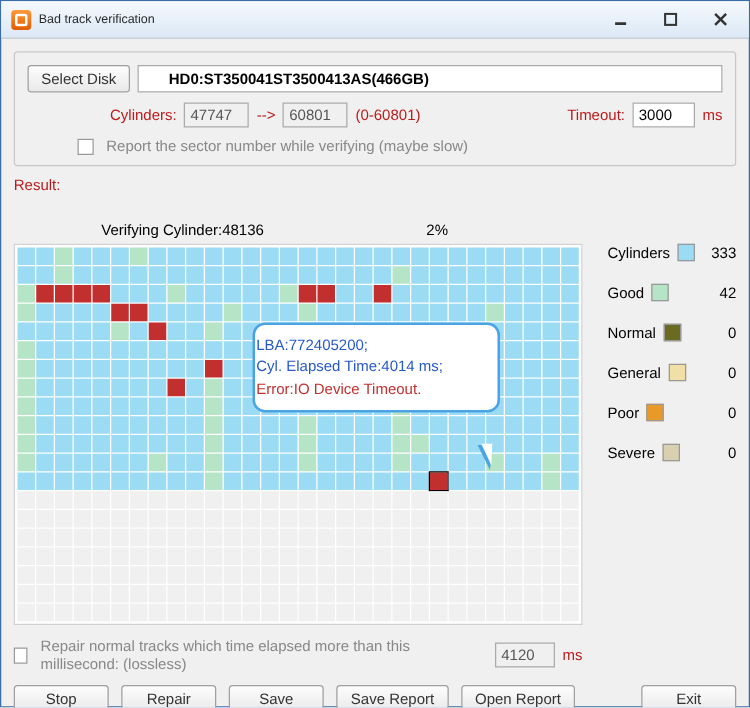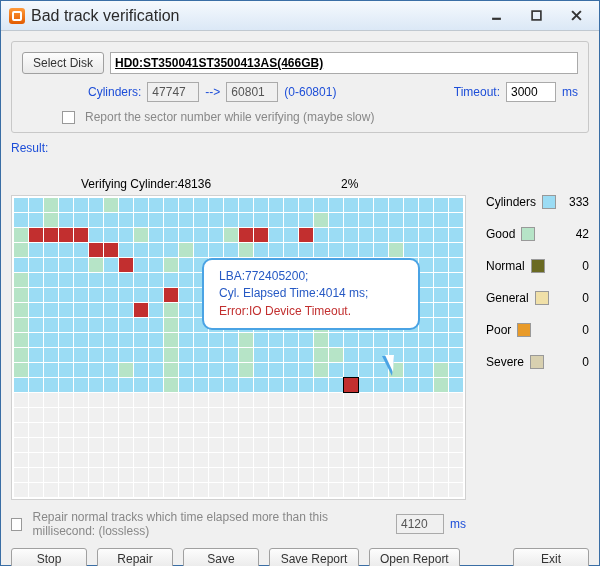--- a/index.html
+++ b/index.html
@@ -29,21 +29,21 @@
   .titlebar .icon {
     width: 16px; height: 16px;
     background: linear-gradient(#ff9a3a,#e25b00);
     border-radius: 3px;
     margin-right: 6px;
     position: relative;
   }
   .titlebar .icon::after {
     content:''; position:absolute; inset:3px; border:2px solid #fff; border-radius:2px;
   }
-  .titlebar .title { flex:1; color:#2a2a2a; font-size:16px; }
+  .titlebar .title { flex:1; color:#2a2a2a; font-size:10px; }
   .tb-btn {
     width: 38px; height: 20px;
     margin-left: 2px;
     display:flex; align-items:center; justify-content:center;
     color:#3a3a3a;
     border:1px solid transparent;
     background: transparent;
   }
   .tb-btn svg { width:11px; height:11px; }
   .client {
@@ -63,35 +63,34 @@
     font: inherit;
     background: linear-gradient(#fdfdfd,#e9e9e9);
     border: 1px solid #a0a0a0;
     border-radius: 3px;
     color:#333;
   }
   .disk-box {
     flex: 1;
     border: 1px solid #aaa;
     background: #fff;
-    padding: 3px 4px;
+    padding: 3px 24px;
     font-size: 12px;
-    text-decoration: underline;
   }
   .txt {
     border: 1px solid #aaa;
     background: #fff;
     padding: 4px 4px;
     height: 20px;
     font:inherit;
     text-align: left;
   }
   .readonly { background:#f0f0f0; color:#555; }
   .gap { margin-top:8px; }
-  .lbl { color:#1d4ed8; }
+  .lbl { color:#b91c1c; }
   .chk {
     width:13px; height:13px;
     border:1px solid #999; background:#fff;
     display:inline-block;
     margin-right:4px;
   }
   .result-area {
     margin-top:22px;
     display:flex;
     gap:20px;
@@ -114,25 +113,25 @@
   .c-good { background:#b6e4c7; }
   .c-normal { background:#6a6a22; }
   .c-general{ background:#f0e0a8; }
   .c-poor { background:#e89a28; }
   .c-severe { background:#d8d0b0; }
   .c-dmg { background:#c22f2f; }
   .c-empty { background:#f0f0f0; }
   .tooltip-box {
     position:absolute;
     left:190px; top:62px;
-    width:218px;
+    width:198px;
     background:#fff;
     border:2px solid #4aa3e4;
     border-radius:10px;
-    padding:8px 15px;
+    padding:8px 1px;
     font-size:12px;
     line-height:1.45;
     color:#2659c4;
     z-index:5;
   }
   .tooltip-tail {
     position:absolute;
     left:370px; top:160px;
     width:0;height:0;
     border-left:10px solid transparent;

